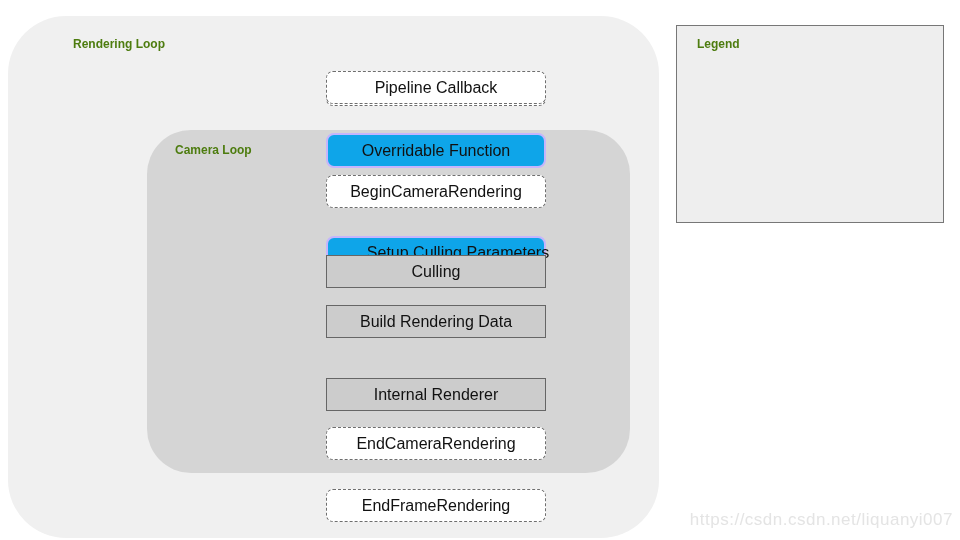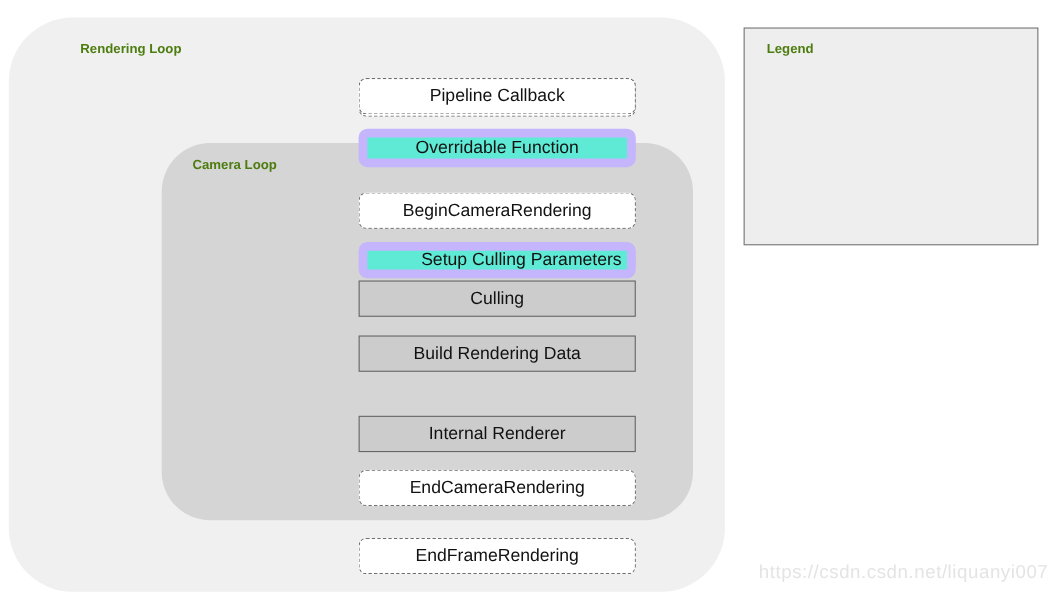--- a/index.html
+++ b/index.html
@@ -37,39 +37,40 @@
     font-weight: bold;
     color: #4d7c0f;
     white-space: nowrap;
   }
   #title-rendering-loop { left: 73px; top: 37px; }
   #title-camera-loop    { left: 175px; top: 143px; }
   
   .box {
     position: absolute;
     left: 326px;
-    width: 252px;
+    width: 220px;
     height: 33px;
     box-sizing: border-box;
     display: flex;
     align-items: center;
     justify-content: center;
     font-size: 16px;
     color: #111111;
     white-space: nowrap;
   }
   .pipeline-callback {
     background: #ffffff;
     border: 1px dashed #6e6e6e;
     border-radius: 7px;
   }
   .overridable-function {
-    background: #5eead4;
-    border: 8px solid #c4b5fd;
+    background: #0ea5e9;
+    border: 2px solid #c4b5fd;
     border-radius: 8px;
+    margin-top: 16px;
   }
   .internal-function {
     background: #cccccc;
     border: 1px solid #666666;
     border-radius: 0;
   }
   
   #node-begin-frame  { top: 73px; }
   #node-begin-camera { top: 175px; }
   #node-setup-culling{ top: 220px; padding-left: 44px; }

